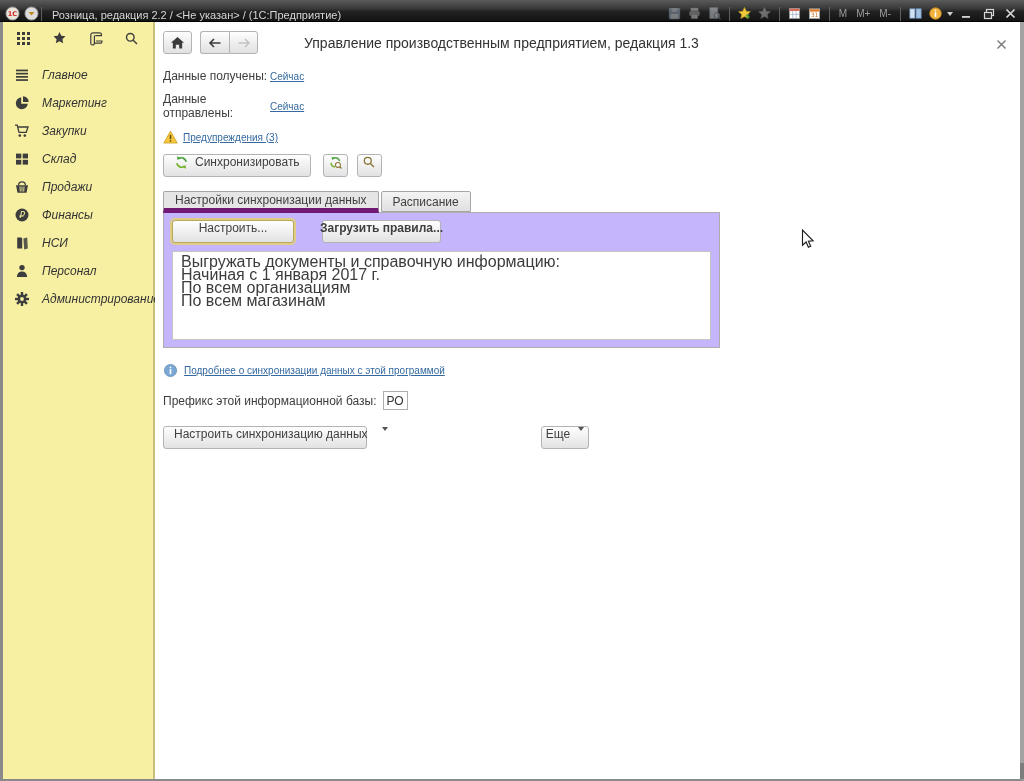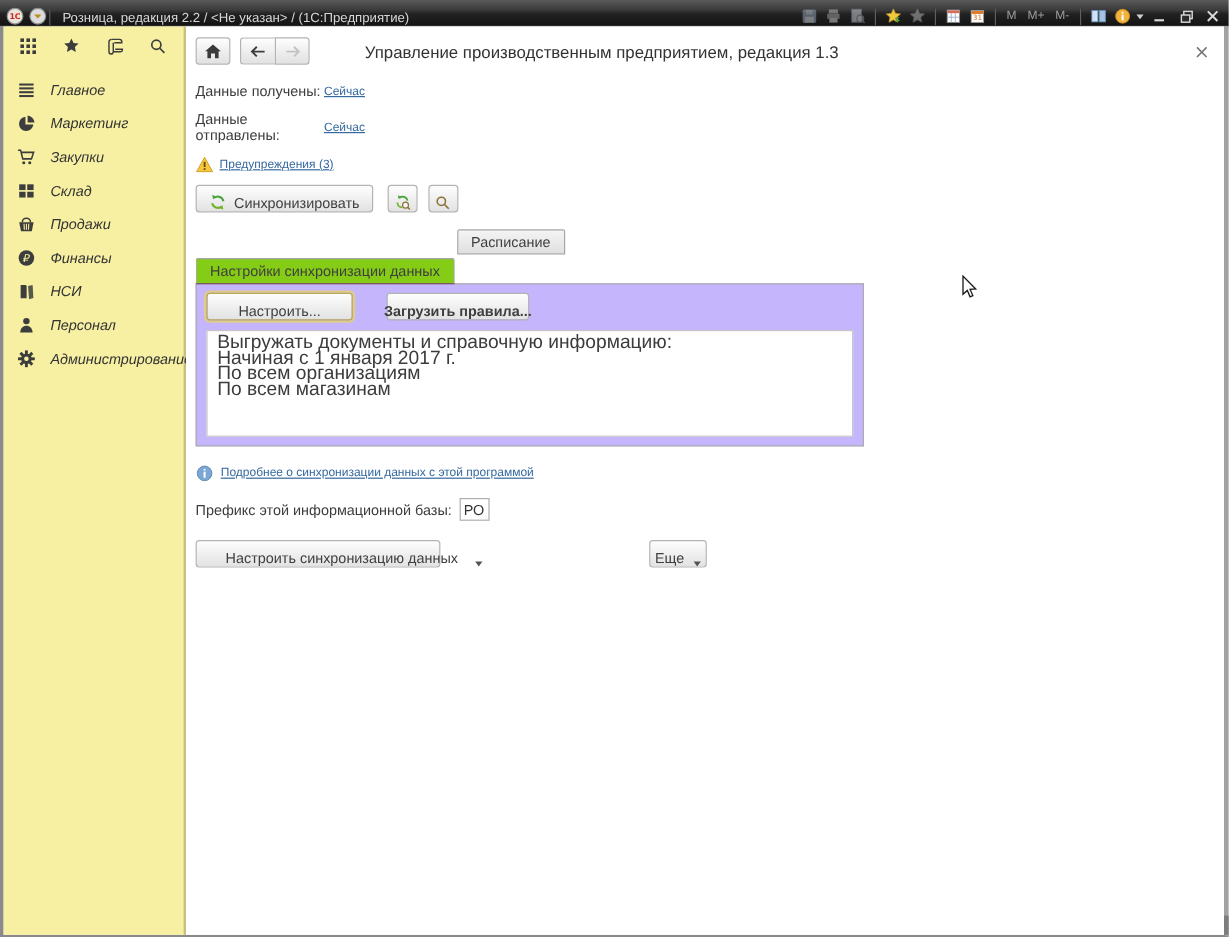--- a/index.html
+++ b/index.html
@@ -58,52 +58,52 @@
   a.lnk { font-size:10px; color:#35699f; text-decoration:underline; cursor:pointer; white-space:nowrap; }
 
   .row-data { display:flex; align-items:center; }
   .row-data .cap { width:107px; }
   .r1 { margin-top:14px; }
   .r2 { margin-top:9px; }
   .row-warn { margin-top:10px; display:flex; align-items:center; gap:5px; }
 
   
   .btn {
-    display:inline-flex; align-items:flex-end; justify-content:center; gap:6px;
+    display:inline-flex; align-items:flex-start; justify-content:center; gap:6px;
     height:23px; padding:0 10px;
     background:linear-gradient(#fefefe,#ededed 60%,#e2e2e2);
     border:1px solid #b3b3b3; border-radius:3px;
     font-size:12px; color:#3f3f3f; white-space:nowrap; cursor:default;
   }
   .btn-icon-only { width:25px; padding:0; }
   .toolbar-sync { margin-top:10px; display:flex; align-items:center; }
   .caret { width:0; height:0; border-left:3.5px solid transparent; border-right:3.5px solid transparent; border-top:4px solid #555; margin-left:2px; }
 
   
   .tabs { display:flex; margin-top:14px; position:relative; z-index:2; }
   .tab {
     height:21px; display:flex; align-items:center; padding:0 11px;
     font-size:12px; color:#3f3f3f; border:1px solid #a6a6a6;
     border-radius:2px 2px 0 0; background:linear-gradient(#f4f4f4,#e0e0e0);
     margin-right:2px;
   }
-  .tab.active { background:#84cc16; height:22px; margin-bottom:-1px; border-bottom:1px solid #701a75;margin-top:24px; }
+  .tab.active { background:#e5e5e5; height:22px; margin-bottom:-1px; border-bottom:5px solid #701a75; }
   .panel { width:557px; border:1px solid #adadad; background:#c4b5fd; padding:7px 8px; position:relative; z-index:1; }
   .panel-btns { display:flex; }
   .btn-configure { width:122px; box-shadow:0 0 0 2px #e0cd85; border-color:#b9a95c; }
   .btn-load { width:119px; margin-left:28px;font-weight:bold; }
   .infobox {
     margin-top:8px; height:89px; border:1px solid #c5c5c5; background:#fff;
     padding:3px 8px; font-size:16px; line-height:13px; color:#3c3c3c;
   }
   .row-details { margin-top:15px; display:flex; align-items:center; gap:6px; }
   .row-prefix { margin-top:13px; display:flex; align-items:center; gap:6px; }
   .prefix-input { width:25px; height:19px; border:1px solid #adadad; font-size:12px; color:#333; padding:0 3px; font-family:"Liberation Sans",sans-serif; }
   .row-bottom { margin-top:16px; display:flex; align-items:center; }
-  .btn-setup { width:204px; justify-content:flex-start; padding-left:18px; }
+  .btn-setup { width:204px; justify-content:flex-start; padding-left:4px; }
   .btn-more { margin-left:174px; width:48px; }
   .btn-setup .grow { flex:1; }
 
   .grip { position:absolute; right:-4px; bottom:0; width:4px; height:16px; background:#7d7d7d; }
 
   
   .cursor { position:absolute; left:801px; top:229px; z-index:50; pointer-events:none; }
 </style>
 </head>
 <body>

